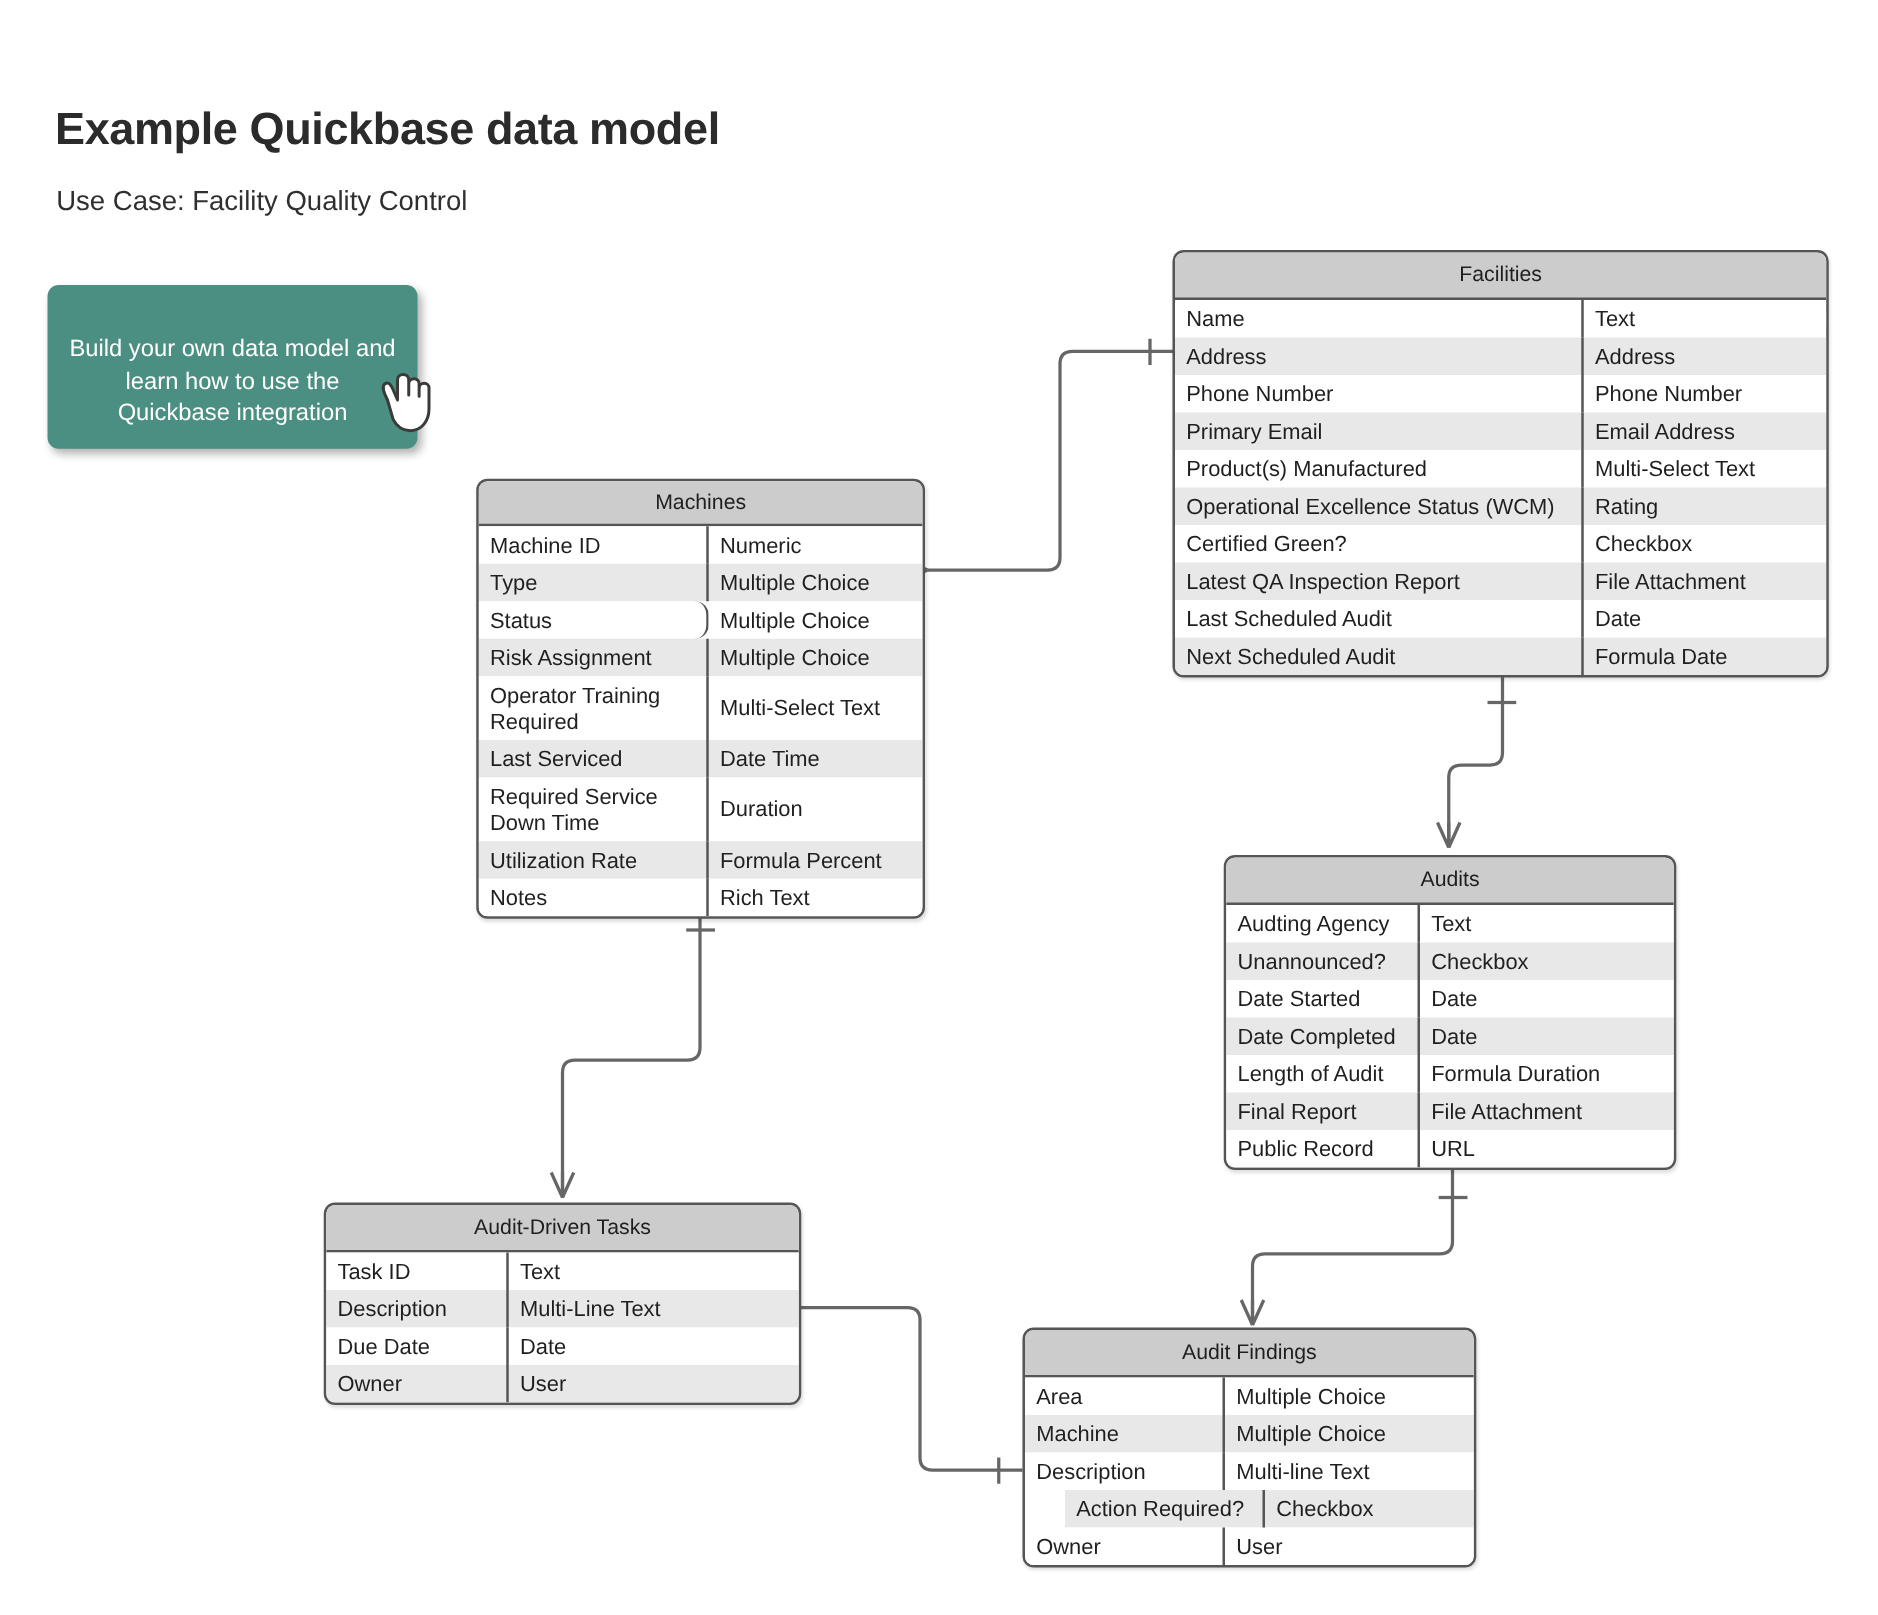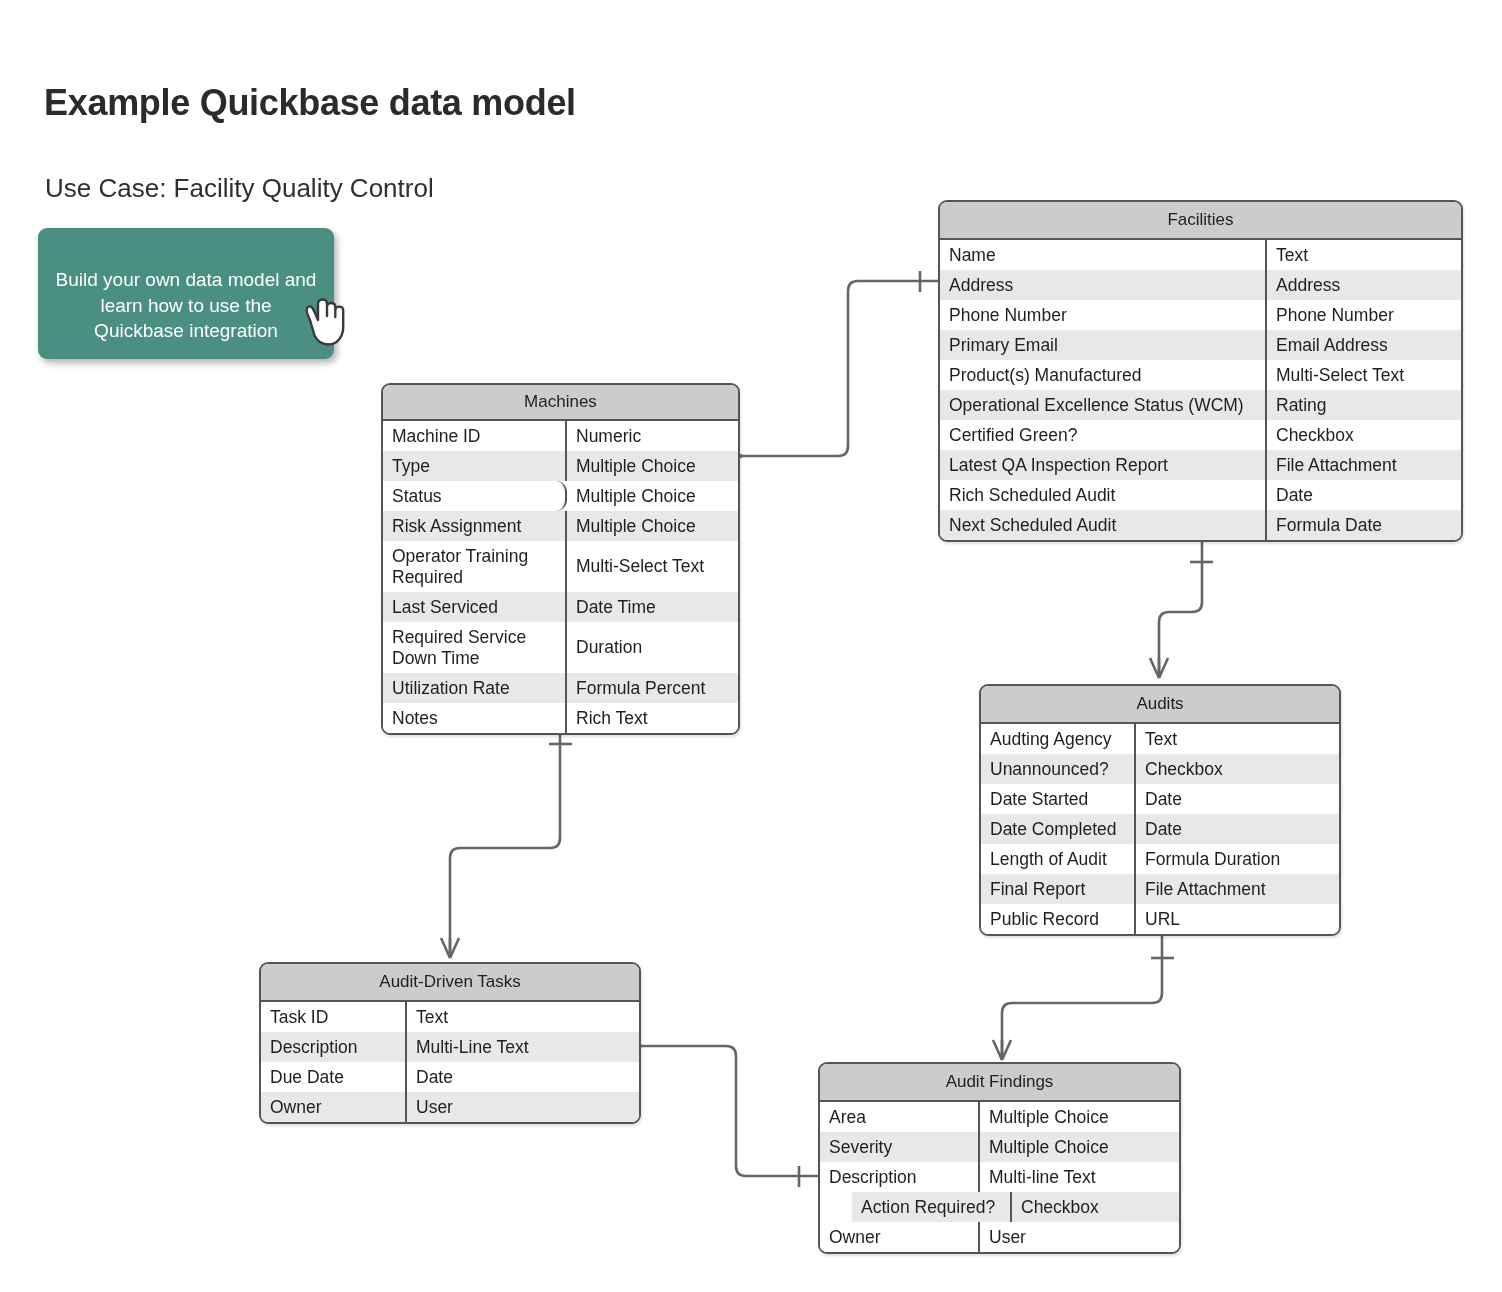--- a/index.html
+++ b/index.html
@@ -21,24 +21,23 @@
     top: 82px;
     font-size: 36px;
     font-weight: bold;
     letter-spacing: -0.3px;
     color: #2b2b2b;
   }
   #page-subtitle {
     position: absolute;
     left: 45px;
     top: 148px;
-    font-size: 26px;
+    font-size: 22px;
     font-weight: normal;
     color: #2f2f2f;
-    margin-top: 25px;
   }
 
   
   #callout {
     position: absolute;
     left: 38px;
     top: 228px;
     width: 296px;
     padding: 14px 16px 16px 16px;
     background: #4a8f82;
@@ -185,21 +184,21 @@
   </div>
   <div class="er-row" style="height:30px;">
     <div class="er-cell field" style="width:327px;">Certified Green?</div>
     <div class="er-cell type" style="flex:1;">Checkbox</div>
   </div>
   <div class="er-row alt" style="height:30px;">
     <div class="er-cell field" style="width:327px;">Latest QA Inspection Report</div>
     <div class="er-cell type" style="flex:1;">File Attachment</div>
   </div>
   <div class="er-row" style="height:30px;">
-    <div class="er-cell field" style="width:327px;">Rich Scheduled Audit</div>
+    <div class="er-cell field" style="width:327px;">Last Scheduled Audit</div>
     <div class="er-cell type" style="flex:1;">Date</div>
   </div>
   <div class="er-row alt" style="height:30px;">
     <div class="er-cell field" style="width:327px;">Next Scheduled Audit</div>
     <div class="er-cell type" style="flex:1;">Formula Date</div>
   </div>
 </div>
 
 <div class="er-table" style="left:381px; top:383px; width:359px;">
   <div class="er-header" style="height:36px;">Machines</div>
@@ -295,21 +294,21 @@
   </div>
 </div>
 
 <div class="er-table" style="left:818px; top:1062px; width:363px;">
   <div class="er-header" style="height:38px;">Audit Findings</div>
   <div class="er-row" style="height:30px;">
     <div class="er-cell field" style="width:160px;">Area</div>
     <div class="er-cell type" style="flex:1;">Multiple Choice</div>
   </div>
   <div class="er-row alt" style="height:30px;">
-    <div class="er-cell field" style="width:160px;">Severity</div>
+    <div class="er-cell field" style="width:160px;">Machine</div>
     <div class="er-cell type" style="flex:1;">Multiple Choice</div>
   </div>
   <div class="er-row" style="height:30px;">
     <div class="er-cell field" style="width:160px;">Description</div>
     <div class="er-cell type" style="flex:1;">Multi-line Text</div>
   </div>
   <div class="er-row alt" style="height:30px;margin-left:32px;">
     <div class="er-cell field" style="width:160px;">Action Required?</div>
     <div class="er-cell type" style="flex:1;">Checkbox</div>
   </div>

